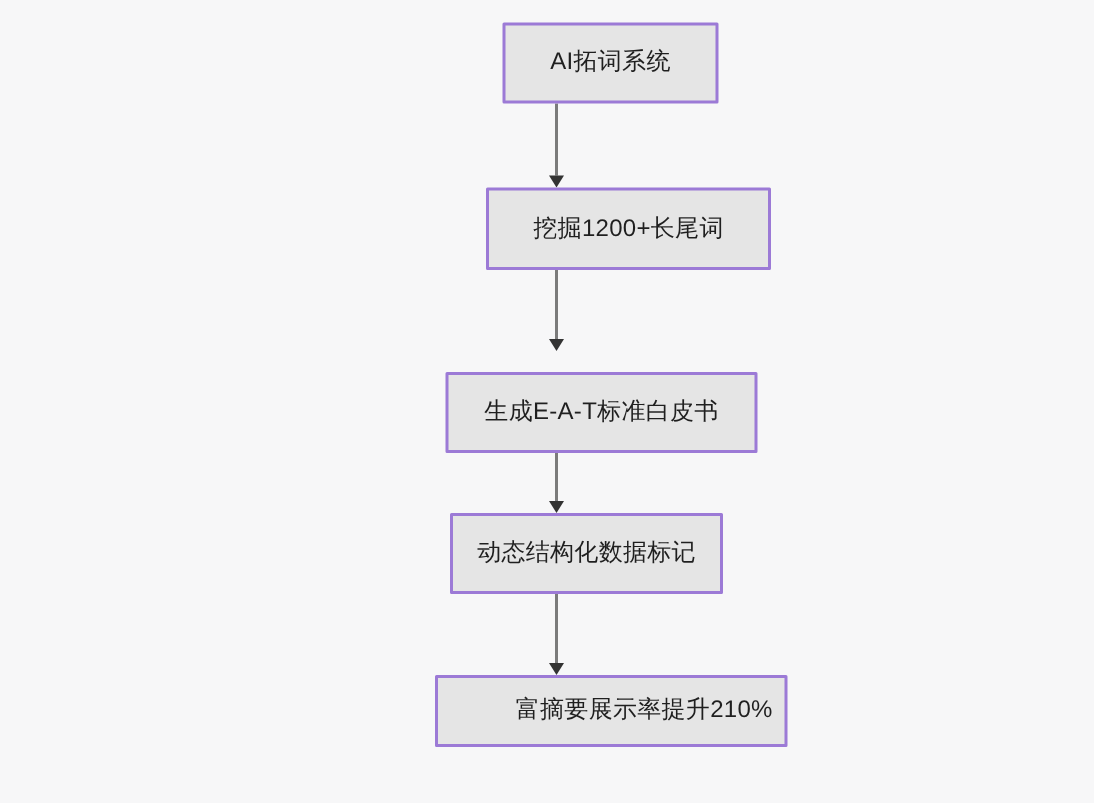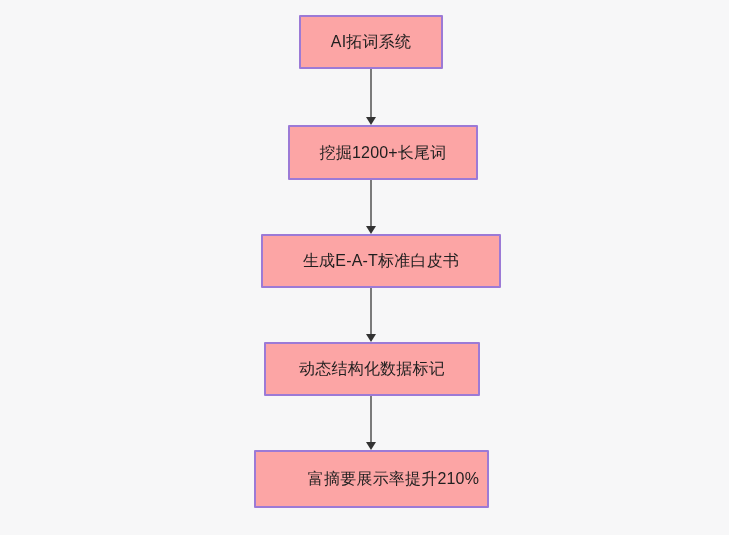--- a/index.html
+++ b/index.html
@@ -14,31 +14,32 @@
     overflow: hidden;
   }
   #flowchart {
     position: relative;
     width: 729px;
     height: 535px;
   }
   .node {
     position: absolute;
     box-sizing: border-box;
-    background: #fca5a5;
+    background: #e5e5e5;
     border: 2px solid #9c7ad6;
     border-radius: 1px;
     display: flex;
     align-items: center;
     justify-content: center;
     color: #1f1f1f;
     font-size: 16px;
     line-height: 1.2;
     letter-spacing: 0.2px;
     white-space: nowrap;
+    margin-left: 36px;
   }
   .node-label {
     display: block;
   }
   .edge {
     position: absolute;
   }
   .edge-line {
     position: absolute;
     left: 0;
@@ -77,23 +78,23 @@
     <div class="edge-line" style="height: 46px;"></div>
     <div class="edge-head" style="top: 46px;"></div>
   </div>
 
   <div class="node" style="left: 299px; top: 15px; width: 144px; height: 54px;">
     <span class="node-label">AI拓词系统</span>
   </div>
   <div class="node" style="left: 288px; top: 125px; width: 190px; height: 55px;">
     <span class="node-label">挖掘1200+长尾词</span>
   </div>
-  <div class="node" style="left: 261px; top: 234px; width: 240px; height: 54px;">
+  <div class="node" style="left: 261px; top: 248px; width: 208px; height: 54px;">
     <span class="node-label">生成E-A-T标准白皮书</span>
   </div>
-  <div class="node" style="left: 264px; top: 342px; width: 216px; height: 54px;">
+  <div class="node" style="left: 264px; top: 342px; width: 182px; height: 54px;">
     <span class="node-label">动态结构化数据标记</span>
   </div>
-  <div class="node" style="left: 254px; top: 450px; width: 235px; height: 58px; padding-left: 44px;">
+  <div class="node" style="left: 254px; top: 450px; width: 235px; height: 48px; padding-left: 44px;">
     <span class="node-label">富摘要展示率提升210%</span>
   </div>
 
 </div>
 
 </body></html>

